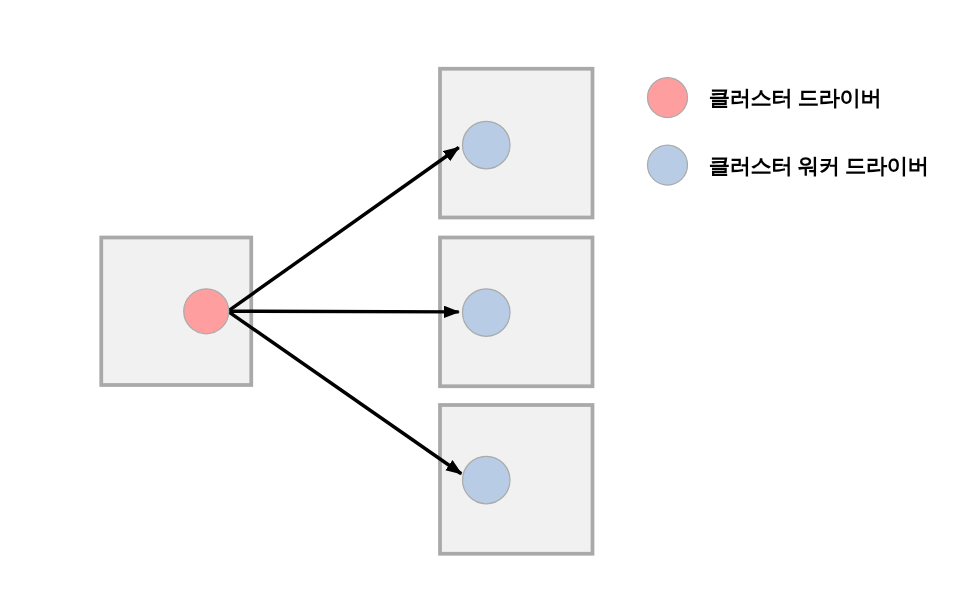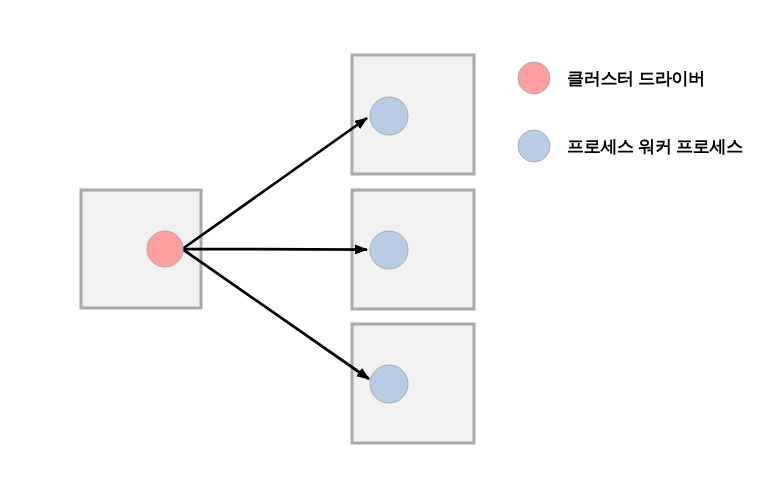--- a/index.html
+++ b/index.html
@@ -21,21 +21,21 @@
     top: 0;
     width: 782px;
     height: 492px;
   }
   .legend {
     position: absolute;
     left: 517px;
     top: 61px;
     display: flex;
     flex-direction: column;
-    gap: 34px;
+    gap: 20px;
   }
   .legend-item {
     display: flex;
     align-items: center;
     height: 34px;
   }
   .legend-dot-svg {
     width: 34px;
     height: 34px;
     flex: 0 0 auto;
@@ -82,17 +82,17 @@
     <div class="legend-item">
       <svg class="legend-dot-svg" viewBox="0 0 34 34">
         <circle cx="17" cy="17" r="16" stroke-width="1" fill="#FF9E9E" stroke="#ABABAB"></circle>
       </svg>
       <span class="legend-label">클러스터 드라이버</span>
     </div>
     <div class="legend-item">
       <svg class="legend-dot-svg" viewBox="0 0 34 34">
         <circle cx="17" cy="17" r="16" stroke-width="1" fill="#B8CCE6" stroke="#ABABAB"></circle>
       </svg>
-      <span class="legend-label">프로세스 워커 프로세스</span>
+      <span class="legend-label">클러스터 워커 드라이버</span>
     </div>
   </div>
 
 </div>
 
 </body></html>

